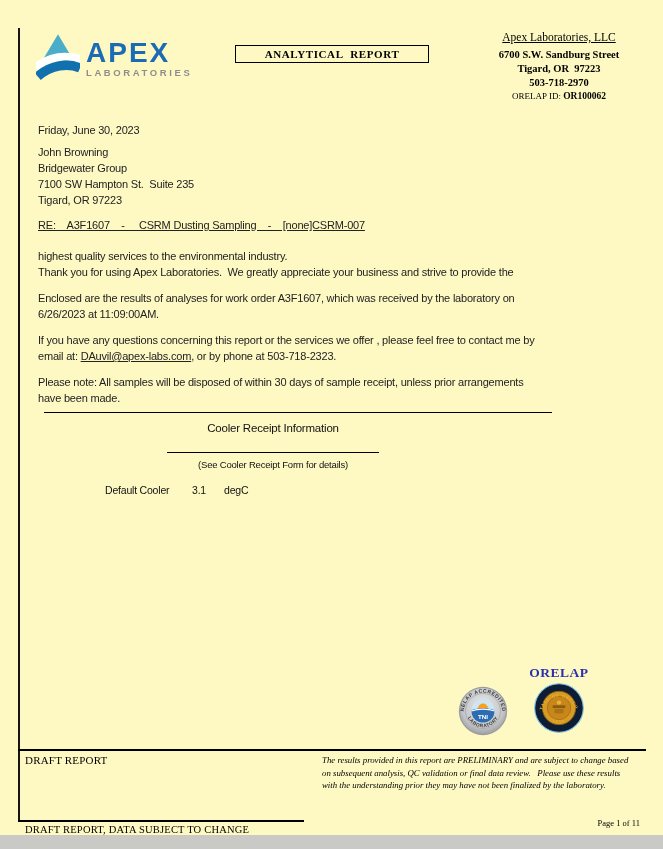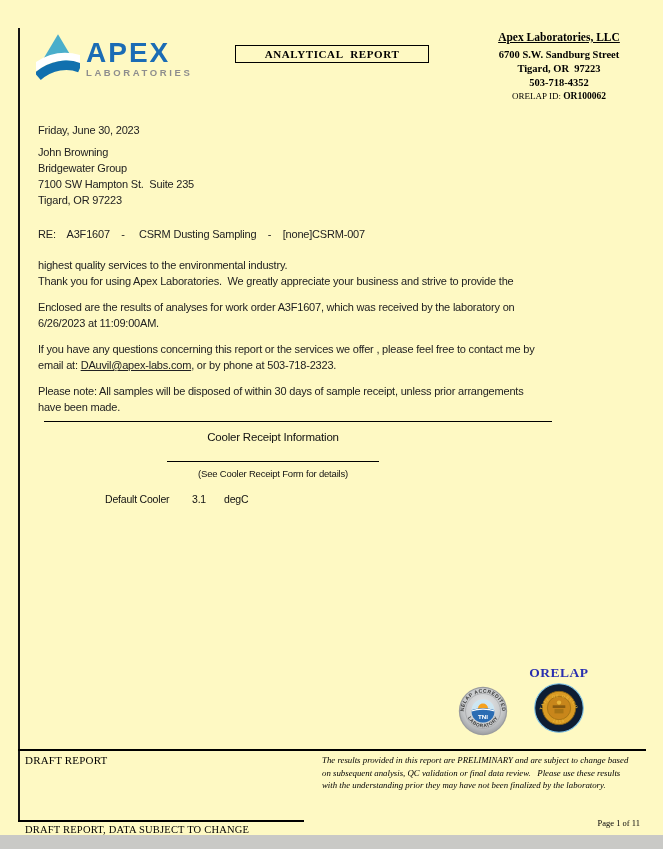--- a/index.html
+++ b/index.html
@@ -12,31 +12,31 @@
   .logo{position:absolute;left:36px;top:32px;width:150px;height:54px;}
   .logo-mark{position:absolute;left:0;top:0;}
   .logo-word{position:absolute;left:50px;top:8px;}
   .logo-apex{font-weight:bold;font-size:28px;line-height:26px;color:#1b6cb5;letter-spacing:2px;}
   .logo-labs{font-weight:bold;font-size:9.5px;color:#8e8e8e;letter-spacing:2.6px;margin-top:1px;}
   .report-box{position:absolute;left:235px;top:45px;width:192px;height:16px;border:1.2px solid #000;
               text-align:center;line-height:16px;font-family:"Liberation Serif",serif;
               font-weight:bold;font-size:11px;letter-spacing:.6px;word-spacing:4px;color:#000;}
   .company{position:absolute;left:470px;top:31px;width:178px;text-align:center;
            font-family:"Liberation Serif",serif;color:#000;}
-  .company-name{font-size:11.5px;font-weight:bold;text-decoration:underline;margin-bottom:5px;}
+  .company-name{font-size:11.5px;font-weight:normal;text-decoration:underline;margin-bottom:5px;}
   .company-line{font-size:10.5px;font-weight:bold;line-height:14px;white-space:pre;}
   .company-orelap{font-size:9px;margin-top:1px;}
   .company-orelap b{font-size:9.5px;}
 
   
   .letter{position:absolute;left:38px;top:122px;width:520px;font-size:11px;letter-spacing:-0.2px;
           line-height:16px;color:#222;}
   .line{white-space:pre;}
   .recipient{margin-top:6px;}
-  .re-line{margin-top:18px;white-space:pre;}
+  .re-line{margin-top:9px;text-decoration:underline;white-space:pre;}
   .para{margin-top:10px;}
   .para.first{margin-top:15px;}
   .email-link{text-decoration:underline;color:#222;}
   .body-rule{margin-top:6px;width:508px;border:none;border-top:1.5px solid #000;}
   .cooler-title{margin-top:7px;margin-left:129px;width:212px;text-align:center;font-size:11.5px;
                 border-bottom:1.2px solid #000;padding-bottom:16px;color:#111;}
   .cooler-sub{margin-top:4px;margin-left:129px;width:212px;text-align:center;font-size:9.5px;color:#111;}
   .cooler-row{position:relative;margin-top:9px;height:14px;font-size:10.5px;color:#111;}
   .cooler-name{position:absolute;left:67px;}
   .cooler-temp{position:absolute;left:154px;}
@@ -80,21 +80,21 @@
       <div class="logo-labs">LABORATORIES</div>
     </div>
   </div>
 
   <div class="report-box">ANALYTICAL REPORT</div>
 
   <div class="company">
     <div class="company-name">Apex Laboratories, LLC</div>
     <div class="company-line">6700 S.W. Sandburg Street</div>
     <div class="company-line">Tigard, OR  97223</div>
-    <div class="company-line">503-718-4352</div>
+    <div class="company-line">503-718-2970</div>
     <div class="company-orelap"><span>ORELAP ID: </span><b>OR100062</b></div>
   </div>
 
   <div class="letter">
     <div class="line">Friday, June 30, 2023</div>
 
     <div class="recipient">
       <div class="line">John Browning</div>
       <div class="line">Bridgewater Group</div>
       <div class="line">7100 SW Hampton St.  Suite 235</div>

